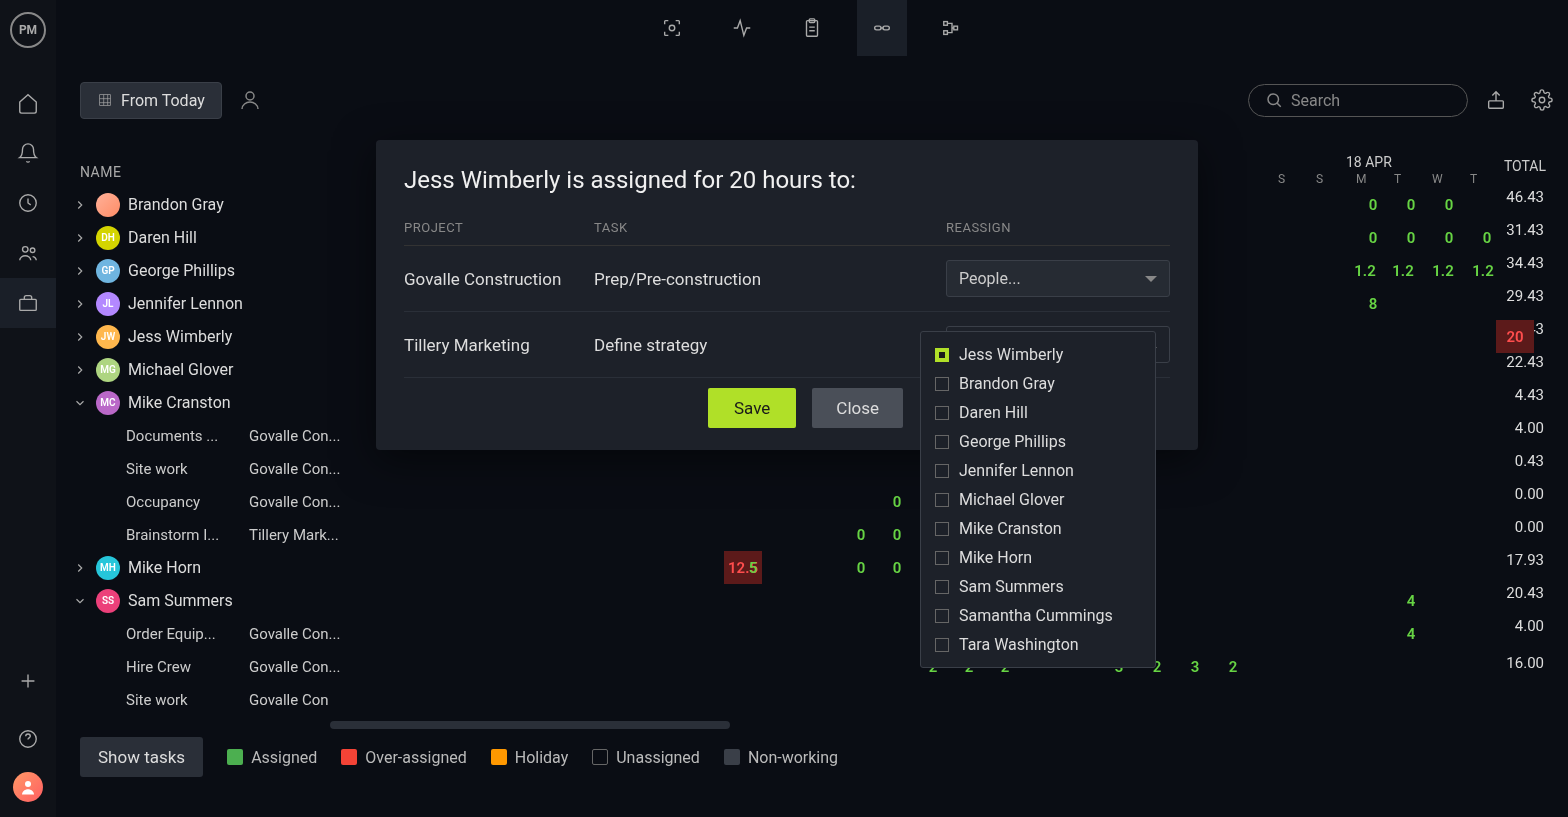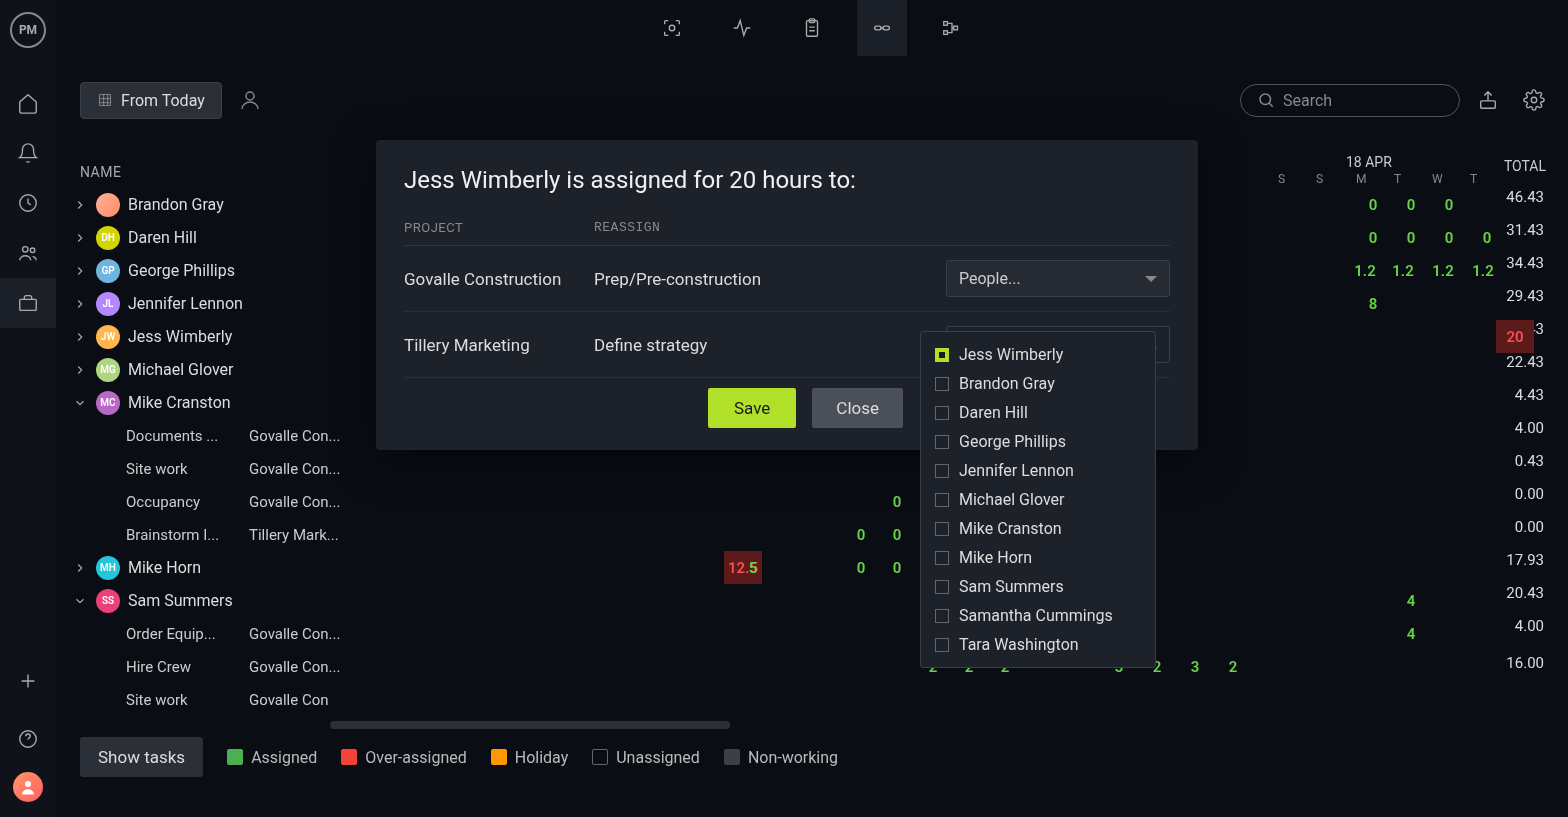--- a/index.html
+++ b/index.html
@@ -14,21 +14,21 @@
 .sidebar-bottom { margin-top: auto; margin-bottom: 15px; display: flex; flex-direction: column; align-items: center; gap: 8px; }
 .user-avatar-sm { width: 30px; height: 30px; border-radius: 50%; background: linear-gradient(135deg,#ff9966,#ff5e62); display:flex; align-items:center; justify-content:center; }
 
 
 .top-toolbar { position: absolute; left: 56px; top: 0; right: 0; height: 56px; display: flex; align-items: center; justify-content: center; gap: 20px; }
 .top-toolbar .tool-icon { width: 50px; height: 56px; display:flex; align-items:center; justify-content:center; cursor:pointer; }
 .top-toolbar .tool-icon.active { background: #1a1f28; }
 .top-toolbar svg { width: 22px; height: 22px; stroke: #aaa; fill:none; stroke-width:1.5; }
 
 
-.filter-bar { position: absolute; left: 80px; top: 78px; right: 16px; height: 44px; display: flex; align-items: center; gap: 10px; }
+.filter-bar { position: absolute; left: 80px; top: 78px; right: 8px; height: 44px; display: flex; align-items: center; gap: 10px; }
 .btn-pill { background: #2a2f38; border: 1px solid #3a3f48; padding: 8px 16px; border-radius: 4px; display: flex; align-items: center; gap: 8px; cursor: pointer; font-size: 16px; color: #ddd; }
 .btn-pill svg { width: 16px; height: 16px; stroke: #aaa; fill:none; }
 .dropdown-wide { background: #14181f; border: 1px solid #3a3f48; padding: 8px 14px; border-radius: 4px; display:flex; align-items:center; gap: 130px; cursor:pointer; font-size:16px; color:#ddd; }
 .person-ico { width:36px; height:36px; display:flex; align-items:center; justify-content:center; }
 .person-ico svg { width:24px; height:24px; stroke:#888; fill:none; stroke-width:1.5; }
 .search-box { margin-left: auto; border: 1px solid #555; border-radius: 20px; padding: 6px 16px; display:flex; align-items:center; gap:8px; width: 220px; color:#888; font-size:16px; }
 .search-box svg { width:18px; height:18px; stroke:#888; fill:none; stroke-width:2; }
 .icon-btn { width:36px; height:36px; display:flex; align-items:center; justify-content:center; cursor:pointer; }
 .icon-btn svg { width:22px; height:22px; stroke:#aaa; fill:none; stroke-width:1.5; }
 
@@ -54,21 +54,21 @@
 .cell.green { color: #67d444; }
 .cell.redbg { background: #5c1a1a; color:#ff4d4d;margin-left:36px; }
 .total-cell { position:absolute; right: 14px; font-size:15px; color:#ddd; }
 
 
 .dialog { position:absolute; left: 376px; top: 140px; width: 822px; background: #1d2129; border-radius: 4px; padding: 26px 28px 22px 28px; z-index: 50; box-shadow: 0 10px 40px rgba(0,0,0,0.5); }
 .dialog-title { font-size: 24px; color: #f0f0f0; margin-bottom: 26px; }
 .dialog-headers { display:flex; font-size:13px; color:#888; border-bottom:1px solid #333; padding-bottom:10px; letter-spacing:0.5px; }
 .col-project { width: 190px; }
 .col-task { width: 352px; }
-.col-reassign { flex: 1; font-family: Liberation Mono, monospace; }
+.col-reassign { flex: 1; }
 .dialog-row { display:flex; align-items:center; padding: 14px 0; border-bottom: 1px solid #2a2f38; font-size:17px; color:#ddd; }
 .dialog-row:last-of-type { border-bottom:none; }
 .reassign-select { flex:1; background:#262b33; border:1px solid #3a3f48; border-radius:3px; padding:8px 12px; display:flex; justify-content:space-between; align-items:center; cursor:pointer; font-size:16px; color:#ccc; }
 .reassign-select.open { background:#1d2129; }
 .triangle-down { width:0; height:0; border-left:6px solid transparent; border-right:6px solid transparent; border-top:6px solid #888; }
 .triangle-up { width:0; height:0; border-left:6px solid transparent; border-right:6px solid transparent; border-bottom:6px solid #888; }
 .dialog-buttons { display:flex; justify-content:flex-start; gap:16px; margin-top:10px; padding-left:304px; }
 .btn-save { background:#b0e028; color:#1a1a1a; border:none; padding:10px 26px; font-size:17px; cursor:pointer; border-radius:2px; }
 .btn-close { background:#4a4f58; color:#ddd; border:none; padding:10px 24px; font-size:17px; cursor:pointer; border-radius:2px; }
 
@@ -422,20 +422,21 @@
         </div>
     <div class="total-cell" style="top:0"></div>
   </div>
     </div>
 </div>
 
 <div class="dialog">
   <div class="dialog-title">Jess Wimberly is assigned for 20 hours to:</div>
   <div class="dialog-headers">
     <div class="col-project">PROJECT</div>
+    <div class="col-task">TASK</div>
     <div class="col-reassign">REASSIGN</div>
   </div>
   <div class="dialog-row">
     <div class="col-project">Govalle Construction</div>
     <div class="col-task">Prep/Pre-construction</div>
     <div class="reassign-select">
       <span>People...</span>
       <span class="triangle-down"></span>
     </div>
   </div>

